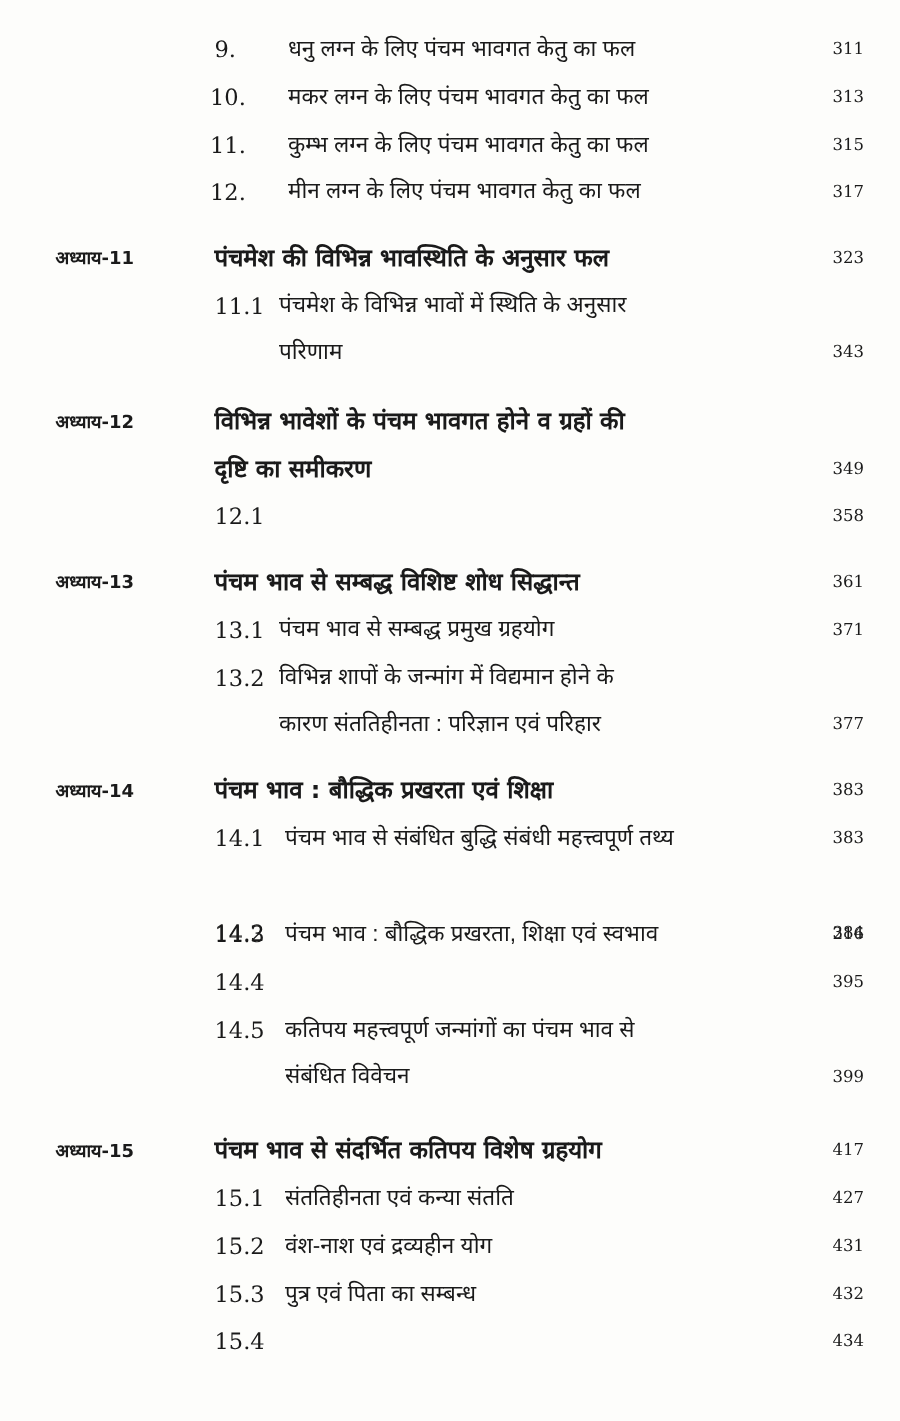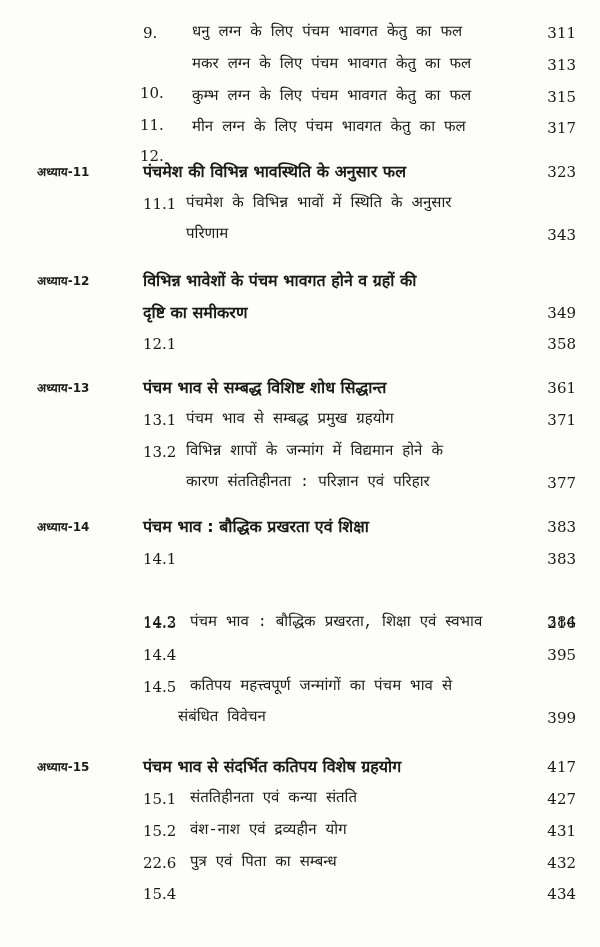--- a/index.html
+++ b/index.html
@@ -26,30 +26,30 @@
     .ch-title {
       position: absolute; left: 143px;
       font-weight: bold; font-size: 16px;
       font-family: "DejaVu Sans", "Liberation Sans", sans-serif;
       white-space: nowrap;
     }
     .num {
       position: absolute; left: 143px;
       font-size: 15px;
     }
-    .num.wide { left: 140px; margin-top: 28px; }
+    .num.wide { left: 140px; }
     .sub-title {
       position: absolute; left: 192px;
       font-size: 15px;
-      font-family: Liberation Mono, monospace;
+      font-family: Liberation Sans, sans-serif;
       white-space: nowrap;
     }
     .page {
       position: absolute; right: 24px;
-      font-size: 15px;
+      font-size: 11px;
       font-family: "DejaVu Serif", "Liberation Serif", serif;
     }
   </style>
 </head>
 <body>
 
 <div>
 
   <div class="row" style="top:18px">
     <span class="num">9.</span>
@@ -118,61 +118,62 @@
     <span class="page">377</span>
   </div>
 
   <div class="row" style="top:512px">
     <span class="ch-label">अध्याय-14</span>
     <span class="ch-title">पंचम भाव : बौद्धिक प्रखरता एवं शिक्षा</span>
     <span class="page">383</span>
   </div>
   <div class="row" style="top:544px">
     <span class="num">14.1</span>
+    <span class="sub-title" style="left:190px">पंचम भाव से संबंधित बुद्धि संबंधी महत्त्वपूर्ण तथ्य</span>
     <span class="page">383</span>
   </div>
   <div class="row" style="top:607px">
     <span class="num">14.2</span>
     <span class="page">384</span>
   </div>
   <div class="row" style="top:608px">
     <span class="num">14.3</span>
     <span class="sub-title" style="left:190px">पंचम भाव : बौद्धिक प्रखरता, शिक्षा एवं स्वभाव</span>
     <span class="page">216</span>
   </div>
   <div class="row" style="top:640px">
     <span class="num">14.4</span>
     <span class="page">395</span>
   </div>
   <div class="row" style="top:672px">
     <span class="num">14.5</span>
     <span class="sub-title" style="left:190px">कतिपय महत्त्वपूर्ण जन्मांगों का पंचम भाव से</span>
   </div>
   <div class="row" style="top:703px">
-    <span class="sub-title" style="left:178px">संबंधित विवेचन</span>
+    <span class="sub-title" style="left:190px">संबंधित विवेचन</span>
     <span class="page">399</span>
   </div>
 
   <div class="row" style="top:752px">
     <span class="ch-label">अध्याय-15</span>
     <span class="ch-title">पंचम भाव से संदर्भित कतिपय विशेष ग्रहयोग</span>
     <span class="page">417</span>
   </div>
   <div class="row" style="top:784px">
     <span class="num">15.1</span>
     <span class="sub-title" style="left:190px">संततिहीनता एवं कन्या संतति</span>
     <span class="page">427</span>
   </div>
   <div class="row" style="top:816px">
     <span class="num">15.2</span>
     <span class="sub-title" style="left:190px">वंश-नाश एवं द्रव्यहीन योग</span>
     <span class="page">431</span>
   </div>
   <div class="row" style="top:848px">
-    <span class="num">22.6</span>
+    <span class="num">15.3</span>
     <span class="sub-title" style="left:190px">पुत्र एवं पिता का सम्बन्ध</span>
     <span class="page">432</span>
   </div>
   <div class="row" style="top:879px">
     <span class="num">15.4</span>
     <span class="page">434</span>
   </div>
 
 </div>
 

